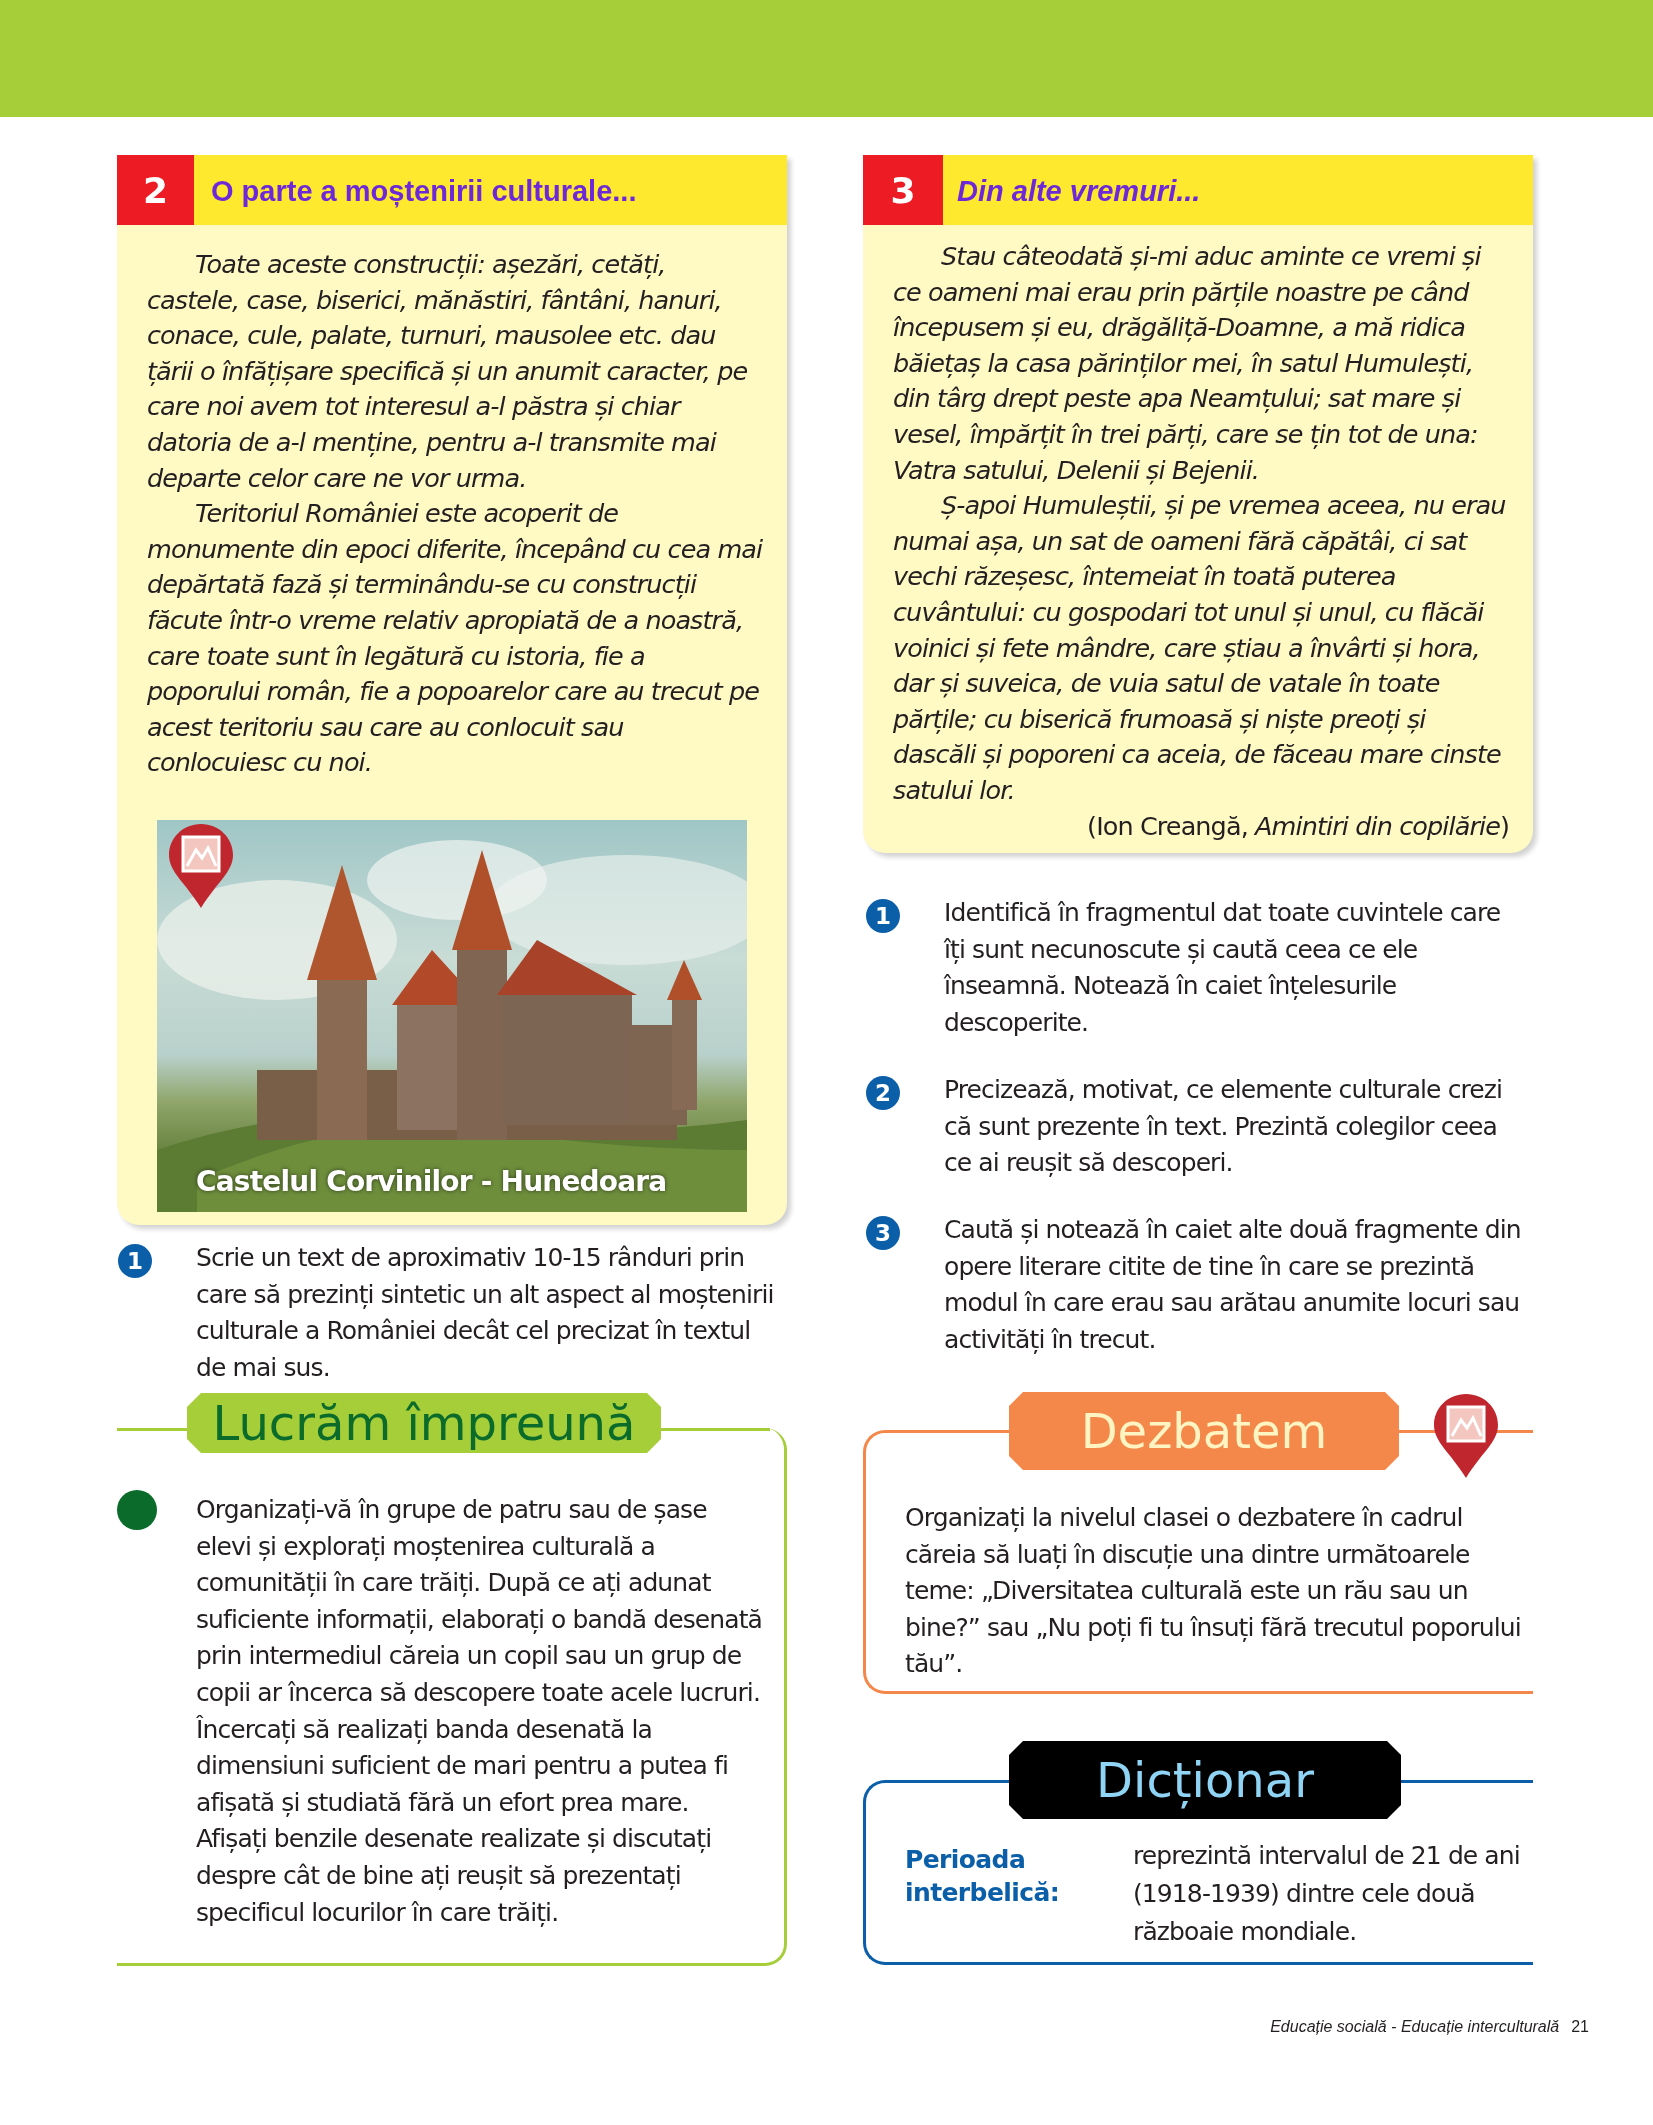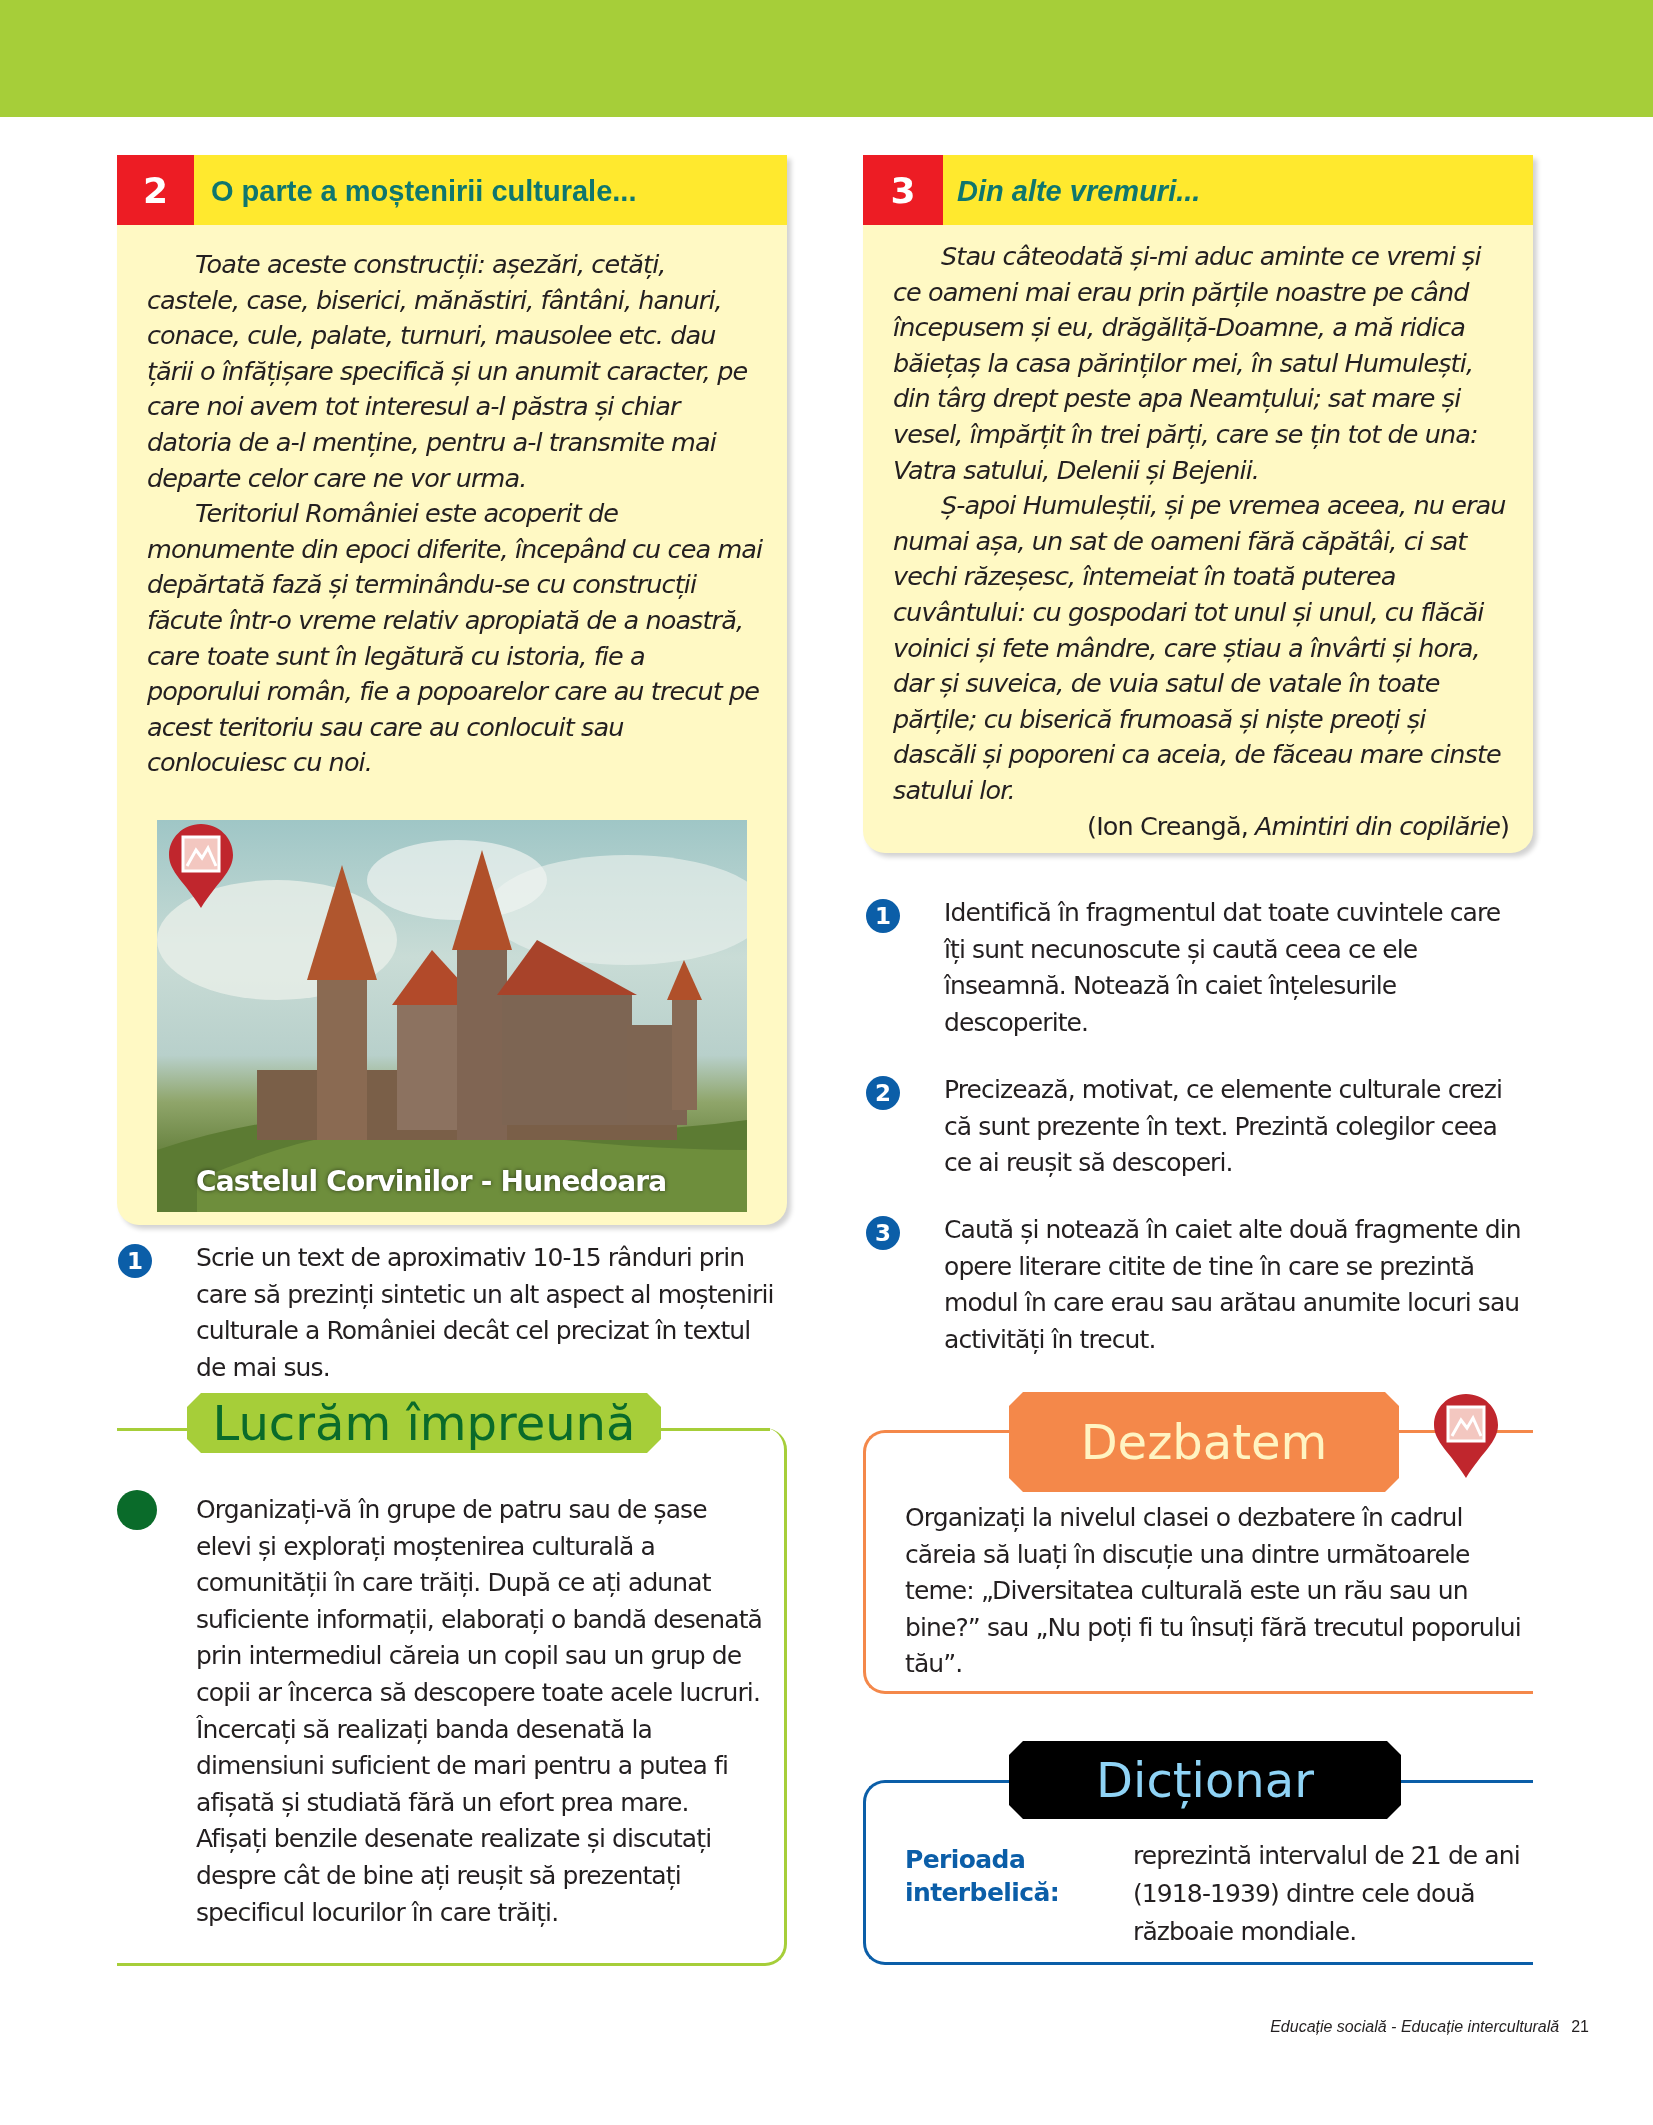--- a/index.html
+++ b/index.html
@@ -5,21 +5,21 @@
   * { box-sizing: border-box; margin: 0; padding: 0; }
   html, body { width: 1653px; height: 2125px; background: #ffffff; overflow: hidden; }
   body { position: relative; font-family: "Liberation Sans", "DejaVu Sans", sans-serif; color: #231f20; }
 
   .top-band { position: absolute; left: 0; top: 0; width: 1653px; height: 117px; background: #a6ce39; }
 
   
   .card { position: absolute; background: #fff9c4; border-radius: 0 0 22px 22px; box-shadow: 4px 4px 5px rgba(0,0,0,0.18); }
   .card-head { position: absolute; left: 0; top: 0; right: 0; height: 70px; background: #ffe92e; }
   .card-num { position: absolute; left: 0; top: 0; width: 77px; height: 70px; background: #ed1c24; color: #fff; font-weight: bold; font-size: 36px; display: flex; align-items: center; justify-content: center; font-family: "DejaVu Sans", sans-serif; }
-  .card-title { position: absolute; left: 92px; top: 0; height: 72px; display: flex; align-items: center; font-weight: bold; font-size: 29px; color: #0f766e; }
+  .card-title { position: absolute; left: 92px; top: 0; height: 72px; display: flex; align-items: center; font-weight: bold; font-size: 29px; color: #6d28d9; }
   .card-title.italic { font-style: italic; }
   .card-body { position: absolute; left: 30px; right: 24px; top: 100px; font-style: italic; font-size: 25.5px; line-height: 35.6px; font-family: "DejaVu Sans", sans-serif; letter-spacing: -0.9px; }
   .card-body p { text-indent: 48px; }
   .card-body .cite { text-align: right; font-style: normal; text-indent: 0; }
   .card-body .cite i { font-style: italic; }
 
   
   .photo { position: absolute; left: 157px; top: 820px; width: 590px; height: 392px; overflow: hidden; background: linear-gradient(180deg, #9fc6c6 0%, #c9dcd6 35%, #b8d0cb 60%, #8fa56a 72%, #5e7a35 88%, #4f6b2d 100%); }
   .photo svg { position: absolute; left: 0; top: 0; }
   .photo-caption { position: absolute; left: 39px; bottom: 14px; color: #fff; font-weight: bold; font-size: 28px; text-shadow: 0 0 4px rgba(0,0,0,0.6); font-family: "DejaVu Sans", sans-serif; letter-spacing: -0.8px; }
@@ -115,21 +115,21 @@
 </div>
 
 <div class="hline" style="left:117px; top:1428px; width:80px; background:#a6ce39;"></div>
 <div class="section-box" style="left:117px; top:1428px; width:670px; height:538px; border-color:#a6ce39; border-left:none; border-radius:0 22px 22px 0;"></div>
 <div class="hline" style="left:660px; top:1428px; width:110px; background:#a6ce39;"></div>
 <div class="banner" style="left:187px; top:1393px; width:474px; height:60px; background:#a6ce39; color:#0a6b2a;">Lucrăm împreună</div>
 <div style="position:absolute; left:117px; top:1490px; width:40px; height:40px; border-radius:50%; background:#0a6b2a;"></div>
 <div class="section-text" style="left:196px; top:1492px; width:570px;">Organizați-vă în grupe de patru sau de șase elevi și explorați moștenirea culturală a comunității în care trăiți. După ce ați adunat suficiente informații, elaborați o bandă desenată prin intermediul căreia un copil sau un grup de copii ar încerca să descopere toate acele lucruri. Încercați să realizați banda desenată la dimensiuni suficient de mari pentru a putea fi afișată și studiată fără un efort prea mare. Afișați benzile desenate realizate și discutați despre cât de bine ați reușit să prezentați specificul locurilor în care trăiți.</div>
 
 <div class="section-box" style="left:863px; top:1430px; width:670px; height:264px; border-color:#f4884a; border-right:none; border-top:3px solid #f4884a; border-radius:22px 0 0 22px;"></div>
-<div class="banner" style="left:1009px; top:1392px; width:390px; height:100px; background:#f4884a; color:#fff4c2;">Dezbatem</div>
+<div class="banner" style="left:1009px; top:1392px; width:390px; height:78px; background:#f4884a; color:#fff4c2;">Dezbatem</div>
 <svg class="pin" style="left:1432px; top:1392px;" viewBox="0 0 68 88">
   <path d="M34 2 C16 2 2 16 2 33 C2 50 18 60 34 86 C50 60 66 50 66 33 C66 16 52 2 34 2 Z" fill="#c0262d"></path>
   <rect x="16" y="15" width="36" height="34" fill="#f3c7c0" stroke="#ffffff" stroke-width="3"></rect>
   <polyline points="20,44 29,28 35,36 41,26 49,44" fill="none" stroke="#ffffff" stroke-width="3"></polyline>
 </svg>
 <div class="section-text" style="left:905px; top:1500px; width:620px;">Organizați la nivelul clasei o dezbatere în cadrul căreia să luați în discuție una dintre următoarele teme: „Diversitatea culturală este un rău sau un bine?” sau „Nu poți fi tu însuți fără trecutul poporului tău”.</div>
 
 <div class="section-box" style="left:863px; top:1780px; width:670px; height:185px; border-color:#0b5ea8; border-right:none; border-top:3px solid #0b5ea8; border-radius:22px 0 0 22px;"></div>
 <div class="banner" style="left:1009px; top:1741px; width:392px; height:78px; background:#000000; color:#8fd3f5;">Dicționar</div>
 <div class="dict-term" style="left:905px; top:1843px; width:160px;">Perioada interbelică:</div>

